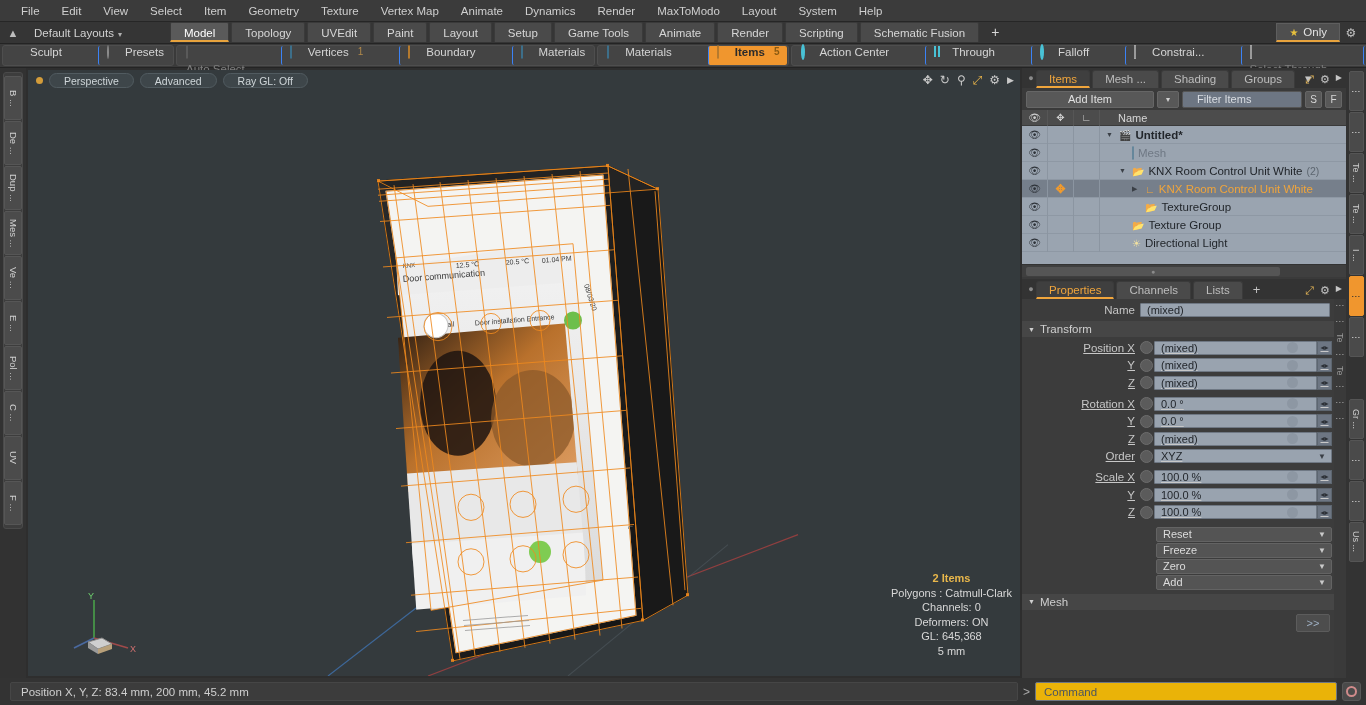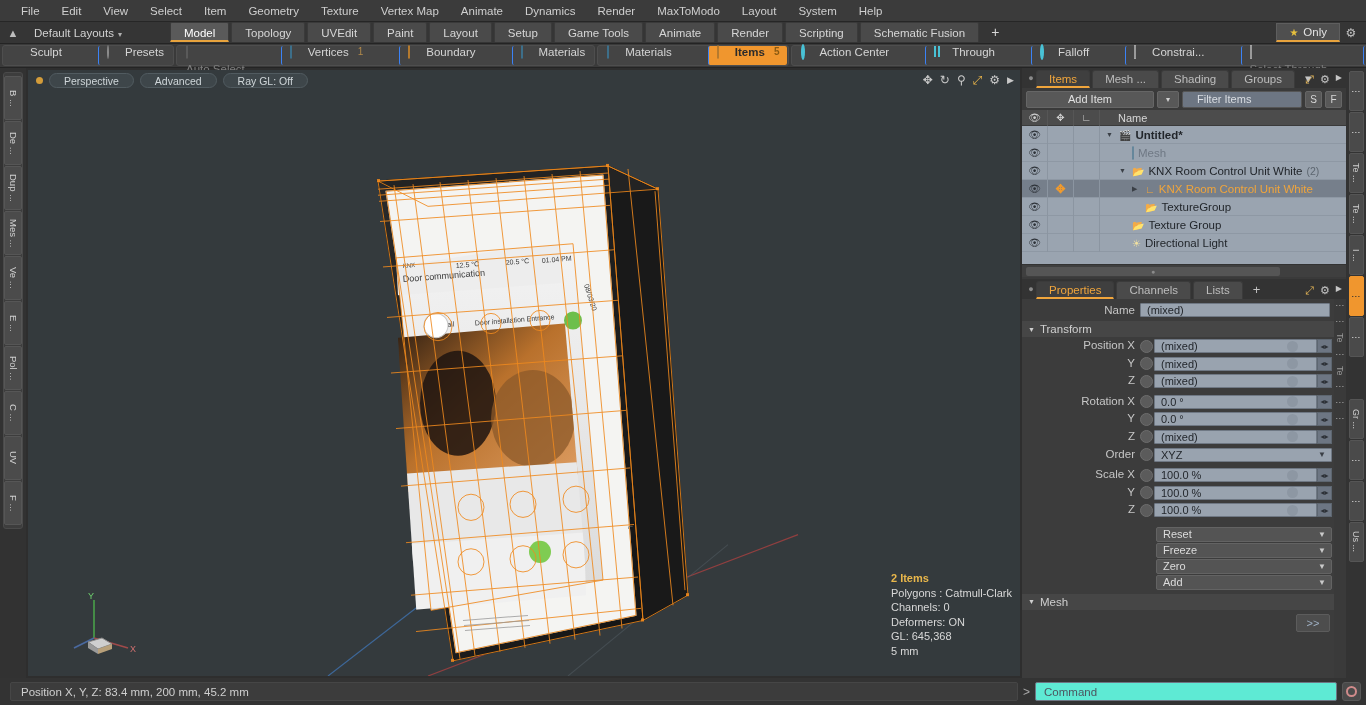--- a/index.html
+++ b/index.html
@@ -84,21 +84,21 @@
   
   .viewport { flex: 1; position: relative; background: #343a3d; margin: 2px; }
   .vp-head { height: 20px; display: flex; align-items: center; padding-left: 8px; gap: 6px; }
   .vp-dot { width: 7px; height: 7px; border-radius: 50%; background: #d39c3a; }
   .vp-btn {
     height: 15px; line-height: 14px; padding: 0 14px; border-radius: 8px;
     background: #3e464a; border: 1px solid #515b60; color: #cfd6d9; font-size: 10.5px;
   }
   .vp-icons { position: absolute; right: 6px; top: 3px; display: flex; gap: 7px; align-items: center; color: #c9c9c9; font-size: 12px; }
   .vp-stats {
-    position: absolute; right: 8px; bottom: 18px; text-align: left; line-height: 14.5px;
+    position: absolute; right: 8px; bottom: 18px; text-align: center; line-height: 14.5px;
     font-size: 11px; color: #d8d8d8;
   }
   .vp-stats .hi { color: #e9b74b; font-weight: bold; }
   .gizmo { position: absolute; left: 40px; bottom: 20px; width: 70px; height: 70px; }
 
   
   .rightpanel { width: 344px; background: #3a3a3a; display: flex; }
   .rp-main { flex: 1; display: flex; flex-direction: column; }
   .rrail { width: 20px; background: #333; padding-top: 2px; }
   .rtab {
@@ -143,21 +143,21 @@
   .tlabel.grey { color: #6f7884; }
   .tlabel.orange { color: #f0a53c; }
   .tri { font-size: 7px; color: #3a3f46; width: 9px; }
   .cnt2 { color: #5d6670; font-size: 10.5px; }
   .hsb { height: 13px; background: #3f3f3f; border-top: 1px solid #333; display: flex; align-items: center; padding: 0 4px;}
   .hsb-thumb { flex: 1; height: 9px; background: #555; border-radius: 2px; display:flex; align-items:center; justify-content:center; color:#8b8b8b; font-size:7px;}
   .hsb-rest { width: 62px; }
 
   
   .props { flex: 1; overflow: hidden; background: #3c3c3c; }
-  .prow { display: flex; align-items: flex-start; height: 17.6px; padding-right: 2px; }
+  .prow { display: flex; align-items: center; height: 17.6px; padding-right: 2px; text-decoration: underline; }
   .plabel { width: 118px; text-align: right; padding-right: 5px; color: #c6c6c6; font-size: 11.5px; }
   .pctl { flex: 1; display: flex; align-items: center; }
   .knob { width: 13px; height: 13px; border-radius: 50%; background: #5b5b5b; border: 1px solid #6d6d6d; flex: 0 0 auto;}
   .pfield {
     flex: 1; height: 14px; background: #99a3af; border: 1px solid #6f7884; border-radius: 1px;
     color: #23272c; font-size: 11px; display: flex; align-items: center; padding-left: 6px; margin-left: 1px;
     position: relative;
   }
   .pfield .ghost { position: absolute; right: 18px; width: 11px; height: 11px; border-radius: 50%; background: #8d97a3; }
   .spin { width: 15px; height: 14px; background: #6d7683; color: #2c3036; font-size: 8px;
@@ -176,21 +176,21 @@
   .pdots { width: 12px; background: #3a3a3a; display: flex; flex-direction: column; align-items: center; padding-top: 2px; gap: 7px; }
   .pdot { color: #9a9a9a; font-size: 9px; writing-mode: vertical-rl; }
 
   
   .statusbar { position: absolute; bottom: 0; left: 0; right: 0; height: 27px; background: #333; display: flex; align-items: center; }
   .sb-left { width: 1018px; display: flex; align-items: center; padding-left: 10px; }
   .sb-box { flex: 1; height: 19px; background: #3c3c3c; border: 1px solid #464646; border-radius: 2px;
             color: #cfcfcf; font-size: 11.5px; display: flex; align-items: center; padding-left: 10px; }
   .sb-right { flex: 1; display: flex; align-items: center; gap: 5px; padding: 0 5px; }
   .sb-gt { color: #a8a8a8; font-size: 12px; }
-  .cmd { flex: 1; height: 19px; background: #5eead4; border: 1px solid #6d7683; border-radius: 2px;
+  .cmd { flex: 1; height: 19px; background: #eab308; border: 1px solid #6d7683; border-radius: 2px;
          color: #4c555f; font-size: 11.5px; display: flex; align-items: center; padding-left: 8px; }
   .rec { width: 19px; height: 19px; border-radius: 3px; background: #4a4a4a; border: 1px solid #585858;
          display: flex; align-items: center; justify-content: center; }
   .rec i { width: 11px; height: 11px; border-radius: 50%; border: 2px solid #d08b8b; display: block;}
 
   
   .cube { width: 12px; height: 12px; background: linear-gradient(135deg,#9fd0e8 0%, #6ca8c6 55%, #4d87a3 100%);
           border: 1px solid #3d6f8a; border-radius: 2px; }
   .cube.grey { background: linear-gradient(135deg,#8c8c8c,#6a6a6a); border-color: #5a5a5a;}
   .cube.orng { background: linear-gradient(135deg,#ffd49b,#e9a14b); border-color: #b57a2e;}

